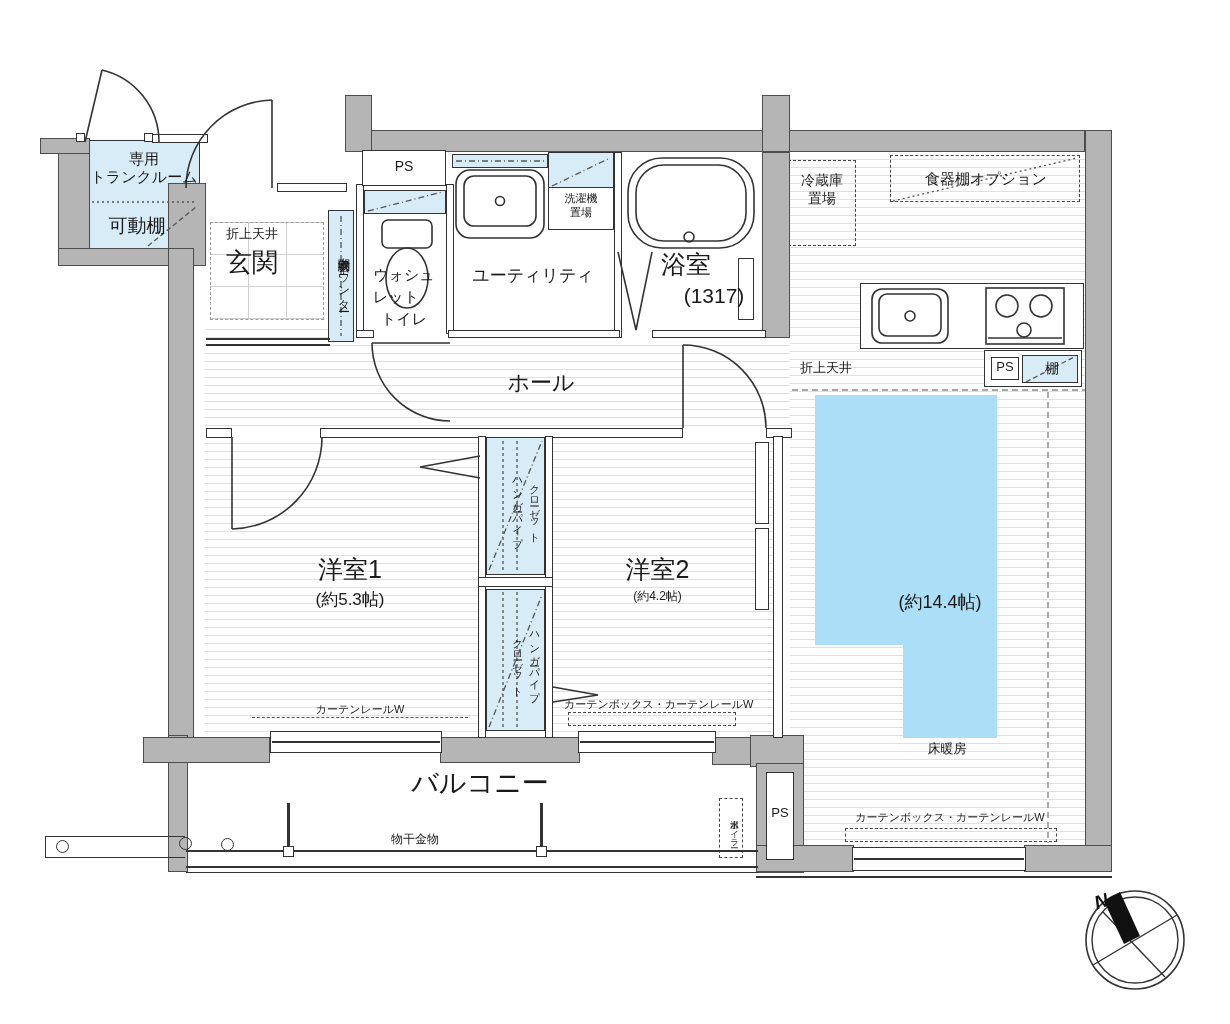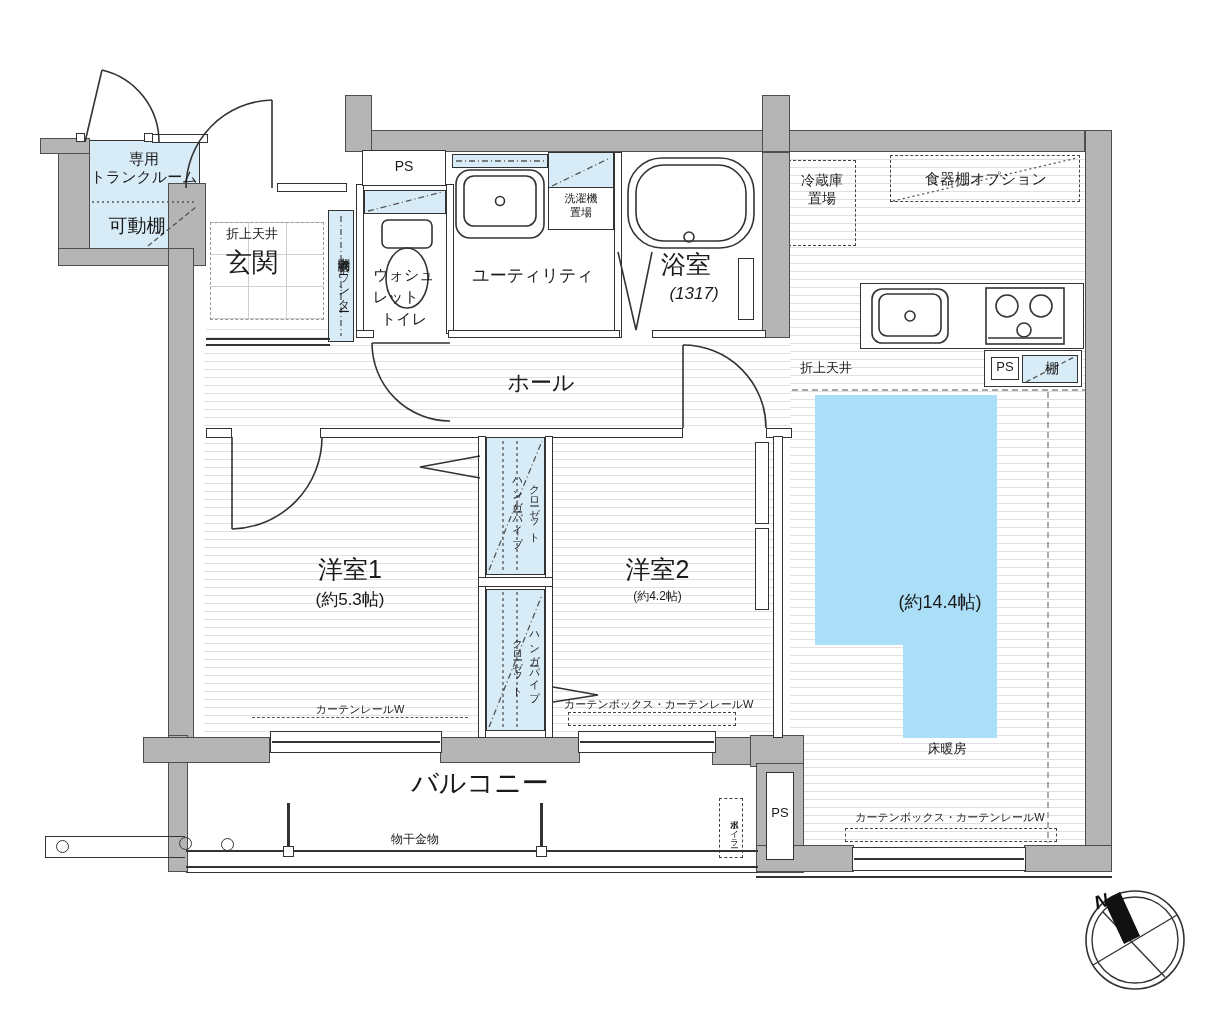--- a/index.html
+++ b/index.html
@@ -206,21 +206,21 @@
 
   <div class="label" style="left:358px;top:266px;width:92px;font-size:15px;">ウォシュ</div>
   <div class="label" style="left:350px;top:288px;width:92px;font-size:15px;">レット</div>
   <div class="label" style="left:358px;top:310px;width:92px;font-size:15px;">トイレ</div>
 
   <div class="label" style="left:458px;top:266px;width:150px;font-size:17px;">ユーティリティ</div>
   <div class="label" style="left:550px;top:192px;width:62px;font-size:11px;">洗濯機</div>
   <div class="label" style="left:550px;top:206px;width:62px;font-size:11px;">置場</div>
 
   <div class="label" style="left:638px;top:250px;width:96px;font-size:25px;">浴室</div>
-  <div class="label" style="left:651px;top:284px;width:86px;font-size:17px;font-style:italic;">(1317)</div>
+  <div class="label" style="left:671px;top:284px;width:86px;font-size:21px;">(1317)</div>
 
   <div class="label" style="left:790px;top:172px;width:64px;font-size:14px;">冷蔵庫</div>
   <div class="label" style="left:790px;top:190px;width:64px;font-size:14px;">置場</div>
   <div class="label" style="left:898px;top:170px;width:176px;font-size:15px;">食器棚オプション</div>
 
   <div class="label" style="left:498px;top:370px;width:86px;font-size:22px;">ホール</div>
   <div class="label" style="left:795px;top:361px;width:62px;font-size:13px;">折上天井</div>
   <div class="label" style="left:991px;top:360px;width:28px;font-size:13px;">PS</div>
   <div class="label" style="left:1030px;top:360px;width:44px;font-size:14px;">棚</div>
 

